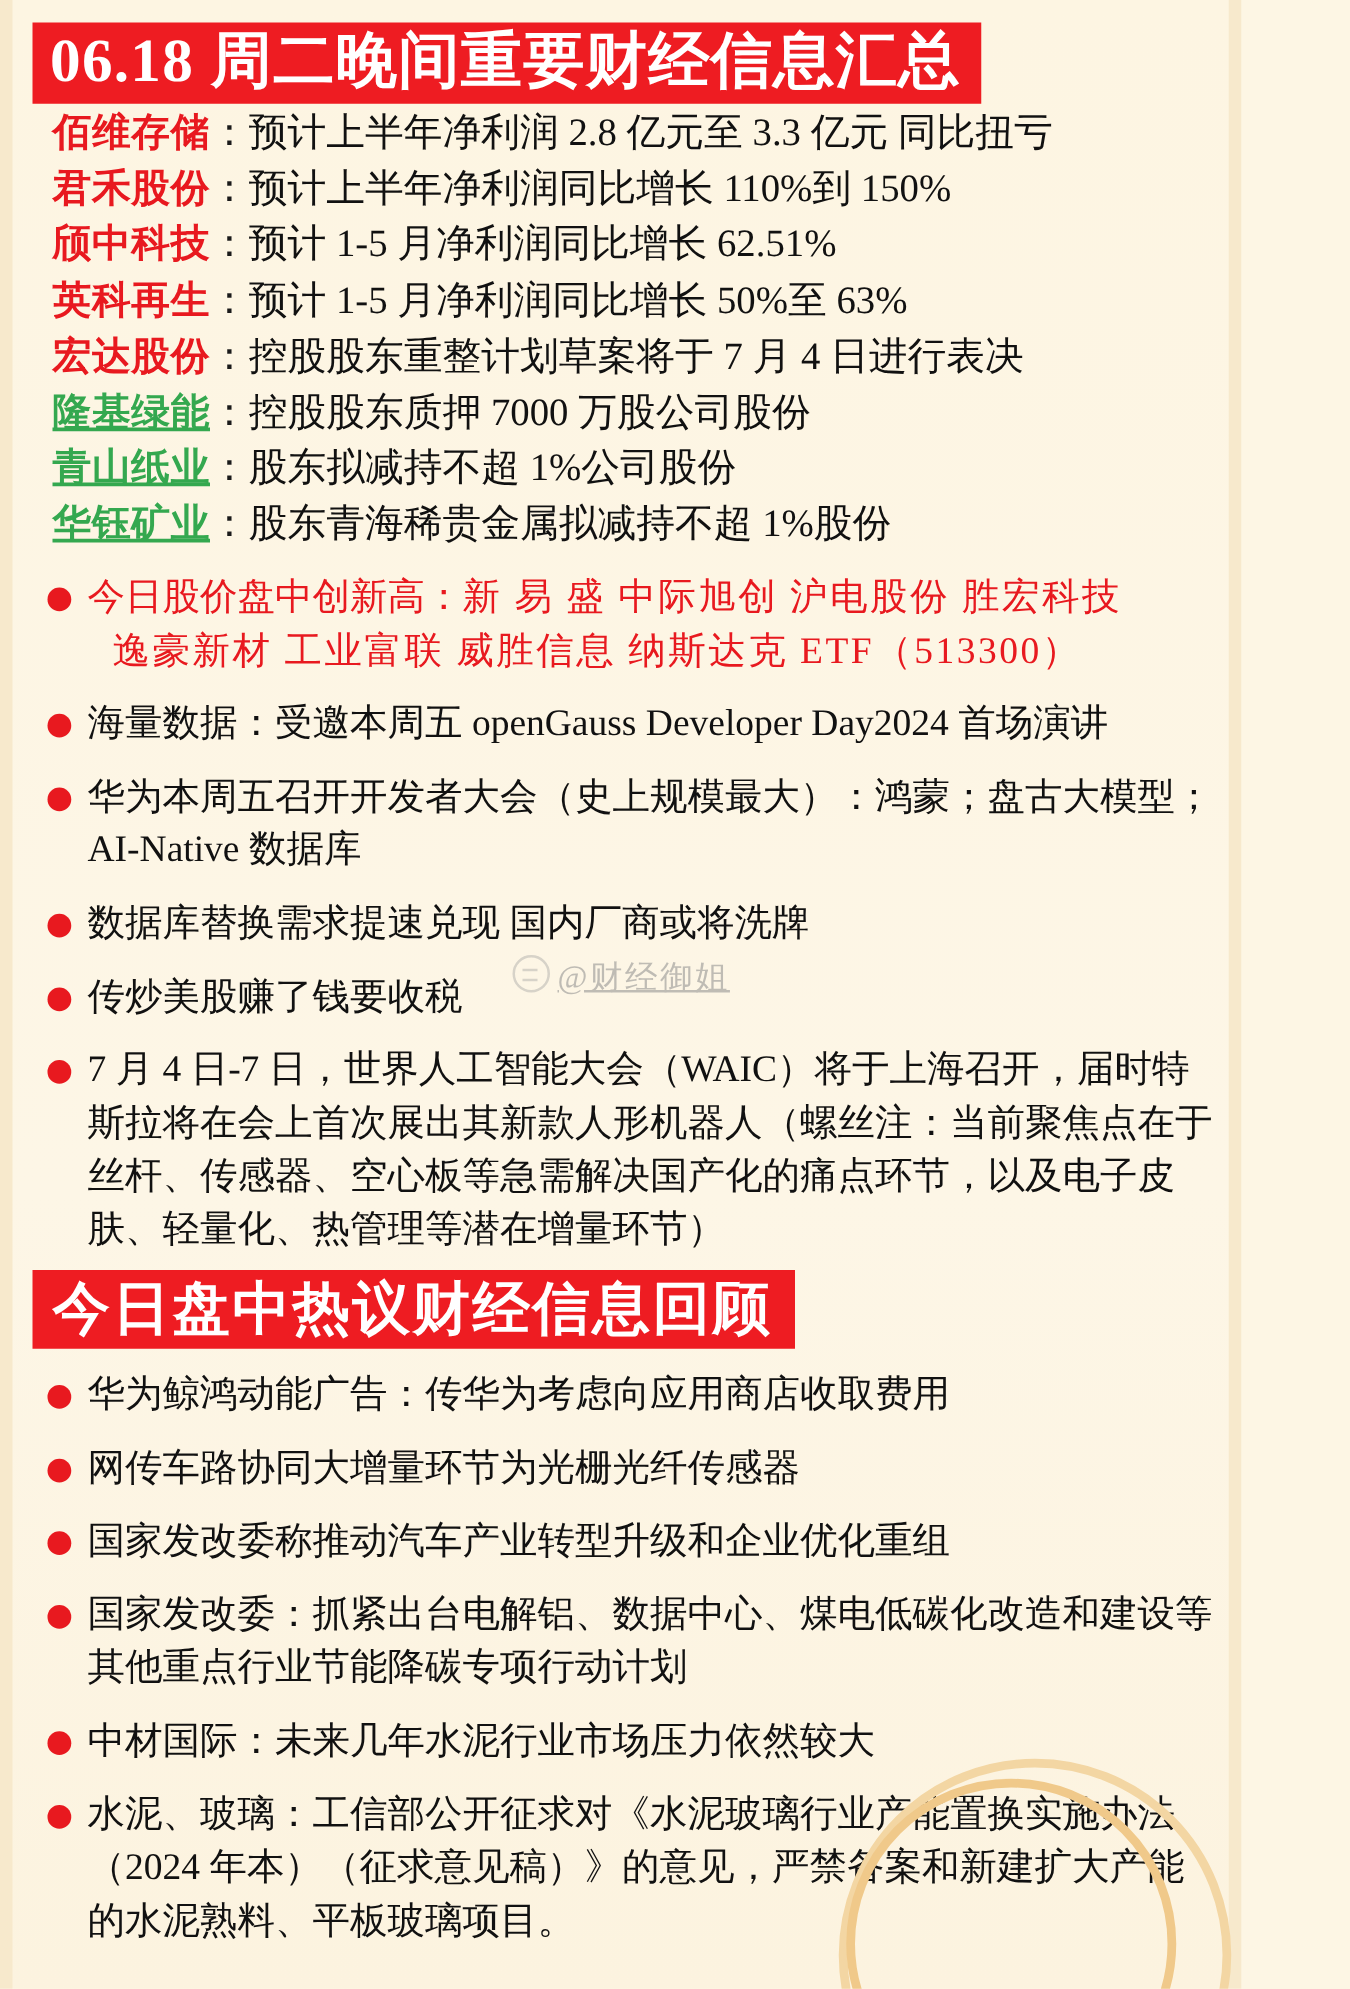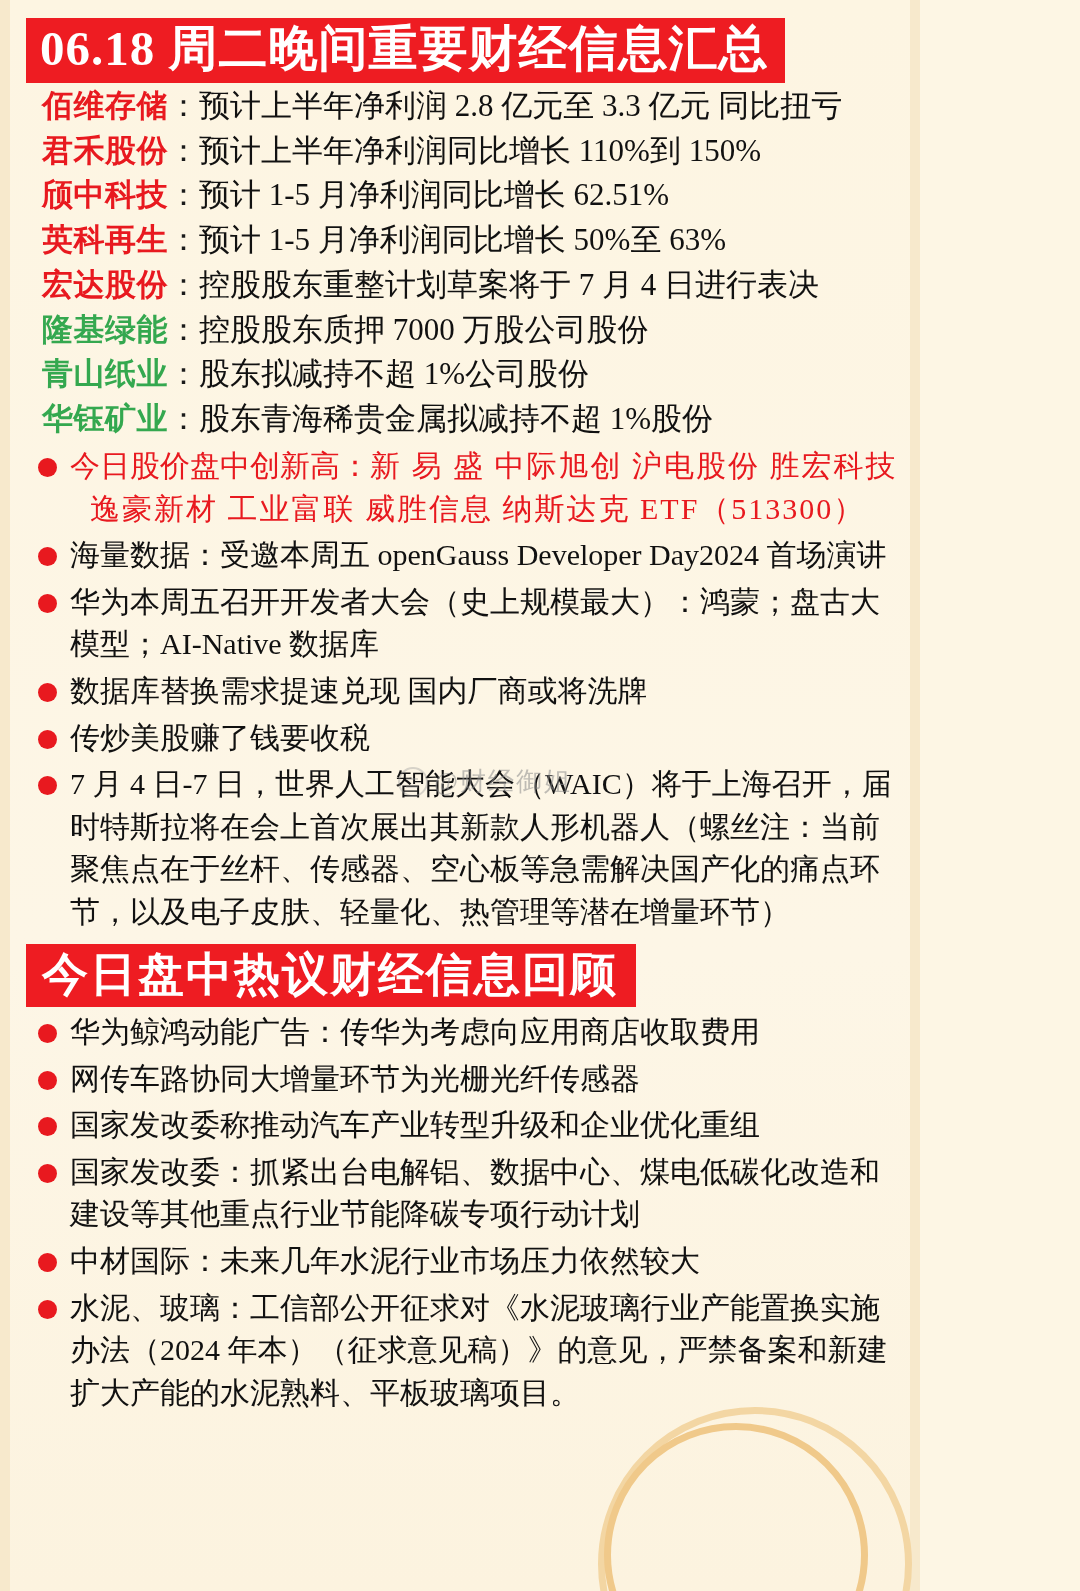--- a/index.html
+++ b/index.html
@@ -9,21 +9,21 @@
   body {
     width: 1080px;
     height: 1591px;
     background: #fdf6e4;
     font-family: "Liberation Serif", serif;
     overflow: hidden;
     position: relative;
   }
   .page {
     position: relative;
-    width: 920px;
+    width: 993px;
     height: 1591px;
     background: linear-gradient(180deg, #fdf5e2 0%, #fdf6e6 60%, #fcf3df 100%);
     padding: 0;
     box-sizing: border-box;
   }
   .edge-left {
     position: absolute;
     left: 0; top: 0; bottom: 0;
     width: 10px;
     background: #f7e9cc;
@@ -66,30 +66,30 @@
     line-height: 1.38;
     color: #1a1a1a;
     margin: 2px 0 0 16px;
     white-space: nowrap;
   }
   .stock-name {
     font-weight: bold;
     letter-spacing: 0.5px;
   }
   .name-red { color: #e8191f; text-align: right; }
-  .name-green { color: #34a84f; }
+  .name-green { color: #34a84f; text-decoration: underline; }
   .stock-colon { color: #1a1a1a; }
   .stock-text { color: #111111; }
 
   .bullet-line {
     position: relative;
     font-size: 30px;
     line-height: 1.42;
     color: #111111;
-    margin: 4px 0 0 6px;
+    margin: 16px 0 0 6px;
     padding-left: 38px;
   }
   .bullet-line::before {
     content: "";
     position: absolute;
     left: 6px;
     top: 13px;
     width: 19px;
     height: 19px;
     background: #e8191f;
@@ -102,29 +102,30 @@
   }
   .hot-stocks2 {
     color: #e8191f;
     font-size: 30px;
     line-height: 1.42;
     margin: 0 0 0 64px;
     letter-spacing: 2px;
   }
   .watermark {
     position: absolute;
-    left: 398px;
+    left: 410px;
     top: 764px;
     font-size: 26px;
     color: #8d8d8d;
     opacity: 0.55;
     letter-spacing: 2px;
     display: flex;
-    align-items: center;
+    align-items: flex-start;
     gap: 6px;
+    text-decoration: underline;
   }
   .wm-logo {
     display: inline-block;
     width: 26px;
     height: 26px;
     border-radius: 50%;
     border: 2px solid #9a9a9a;
     opacity: .7;
     position: relative;
   }

